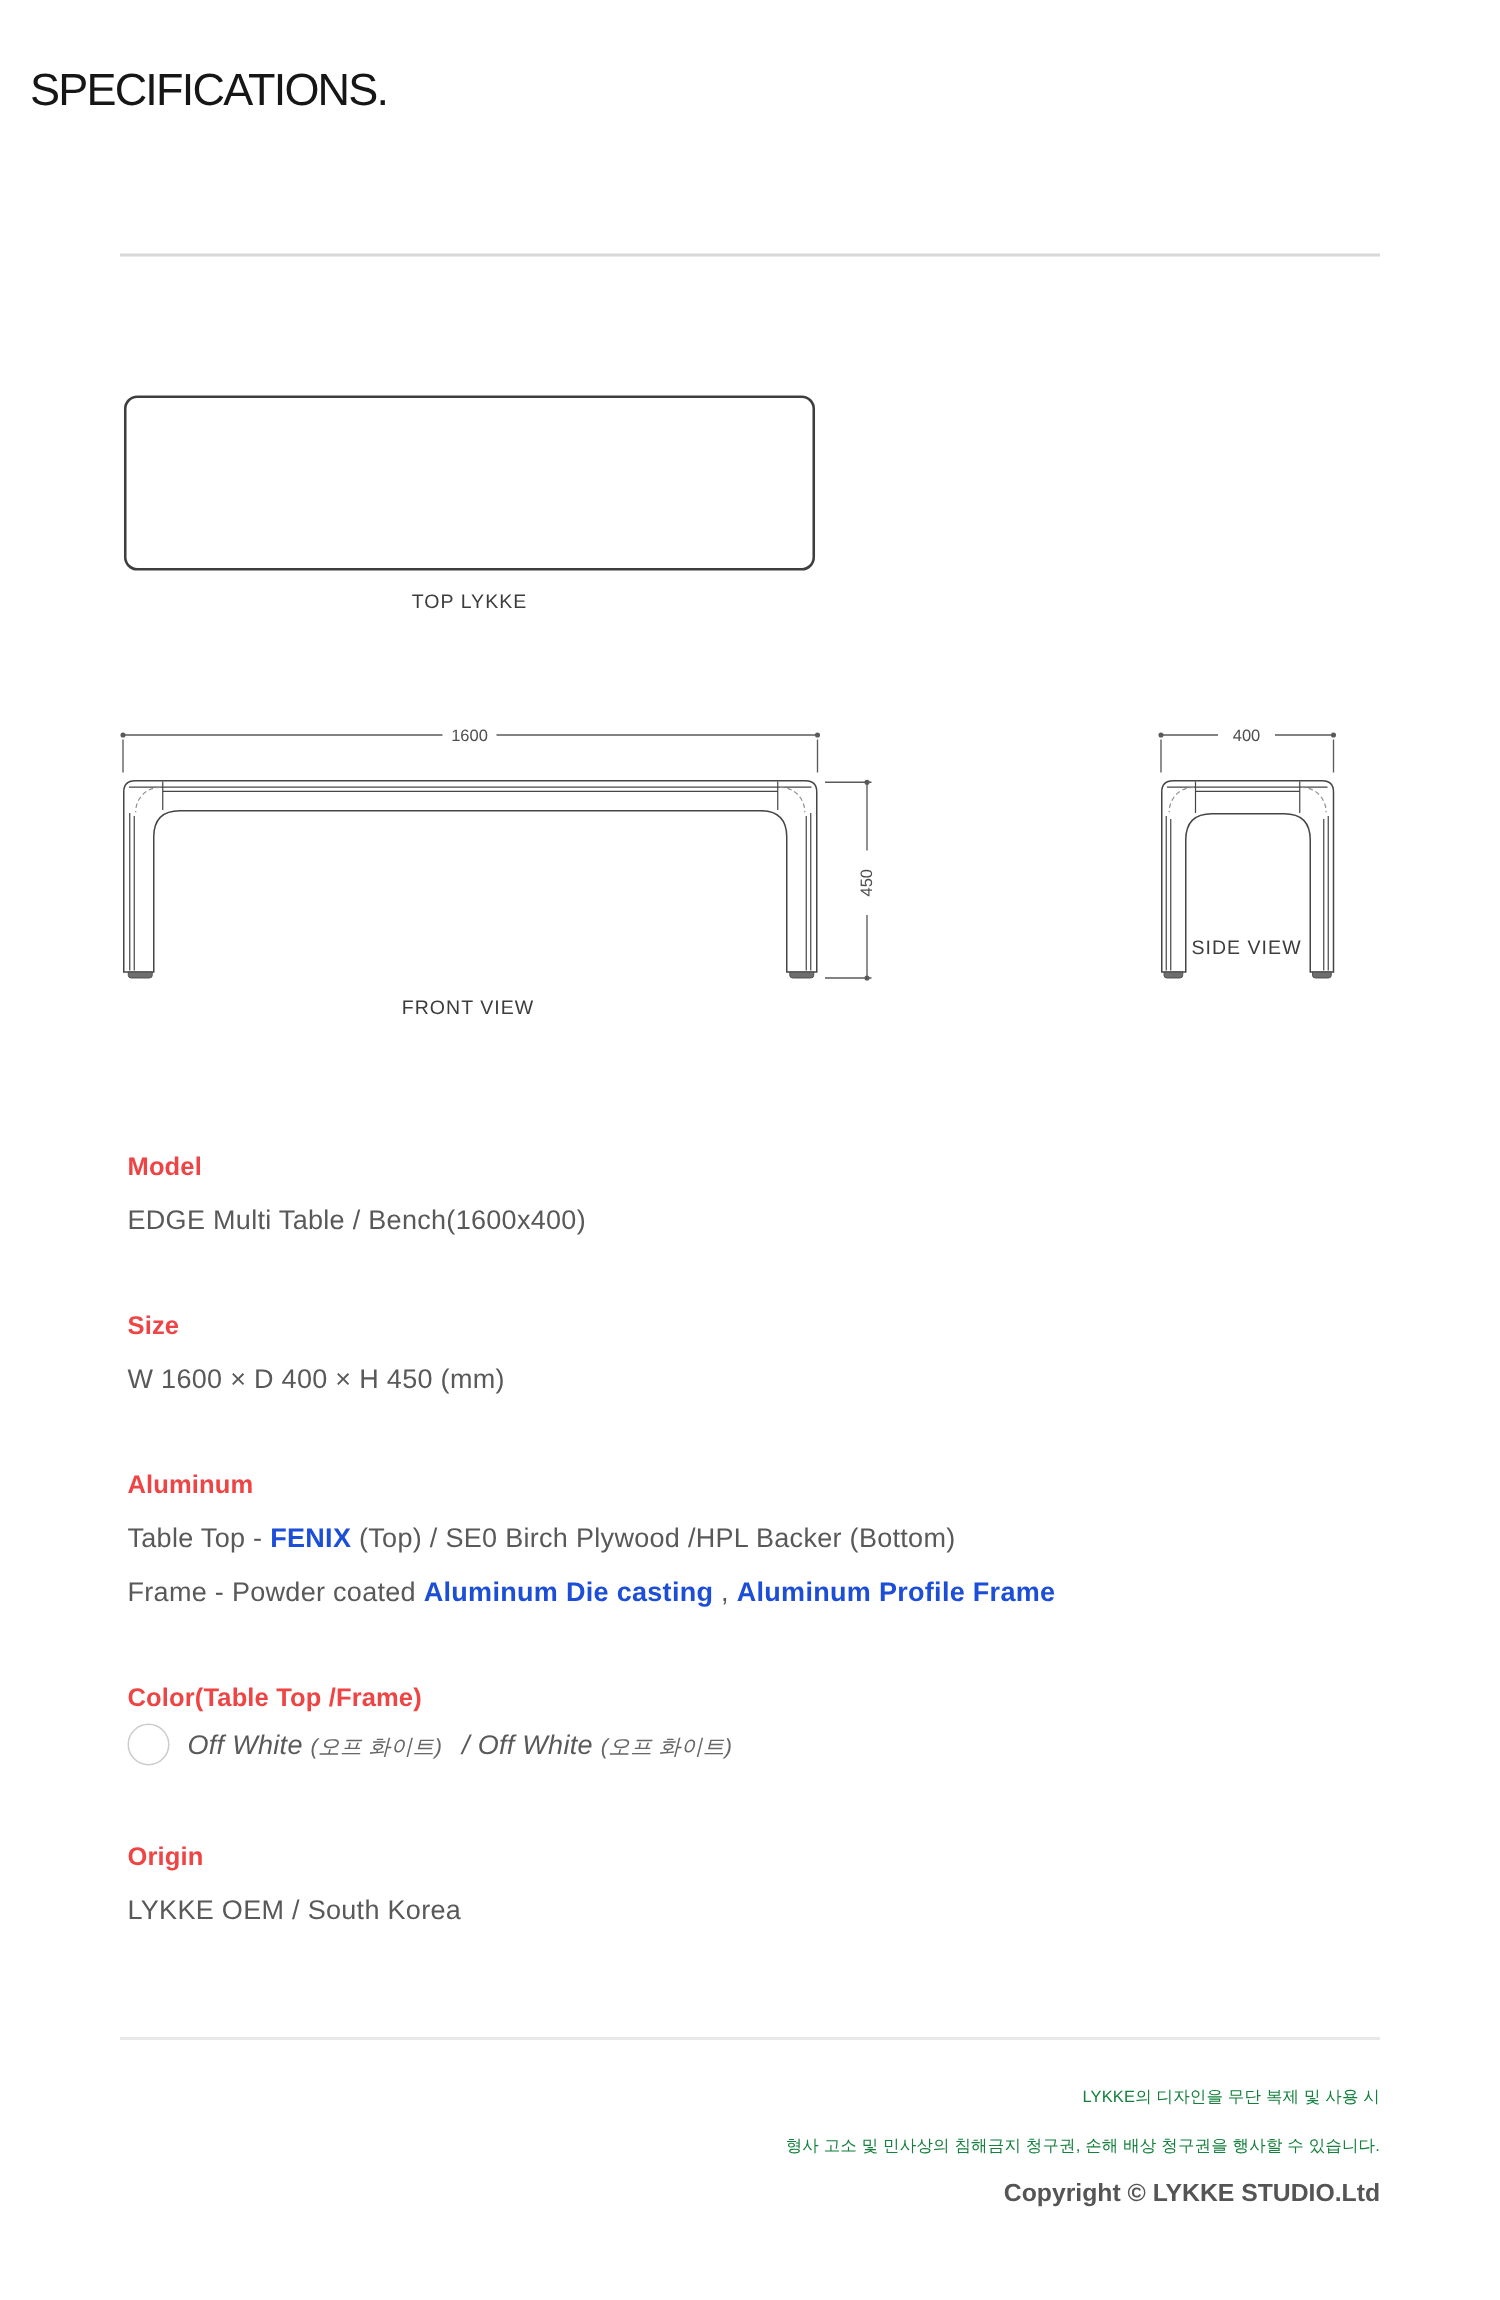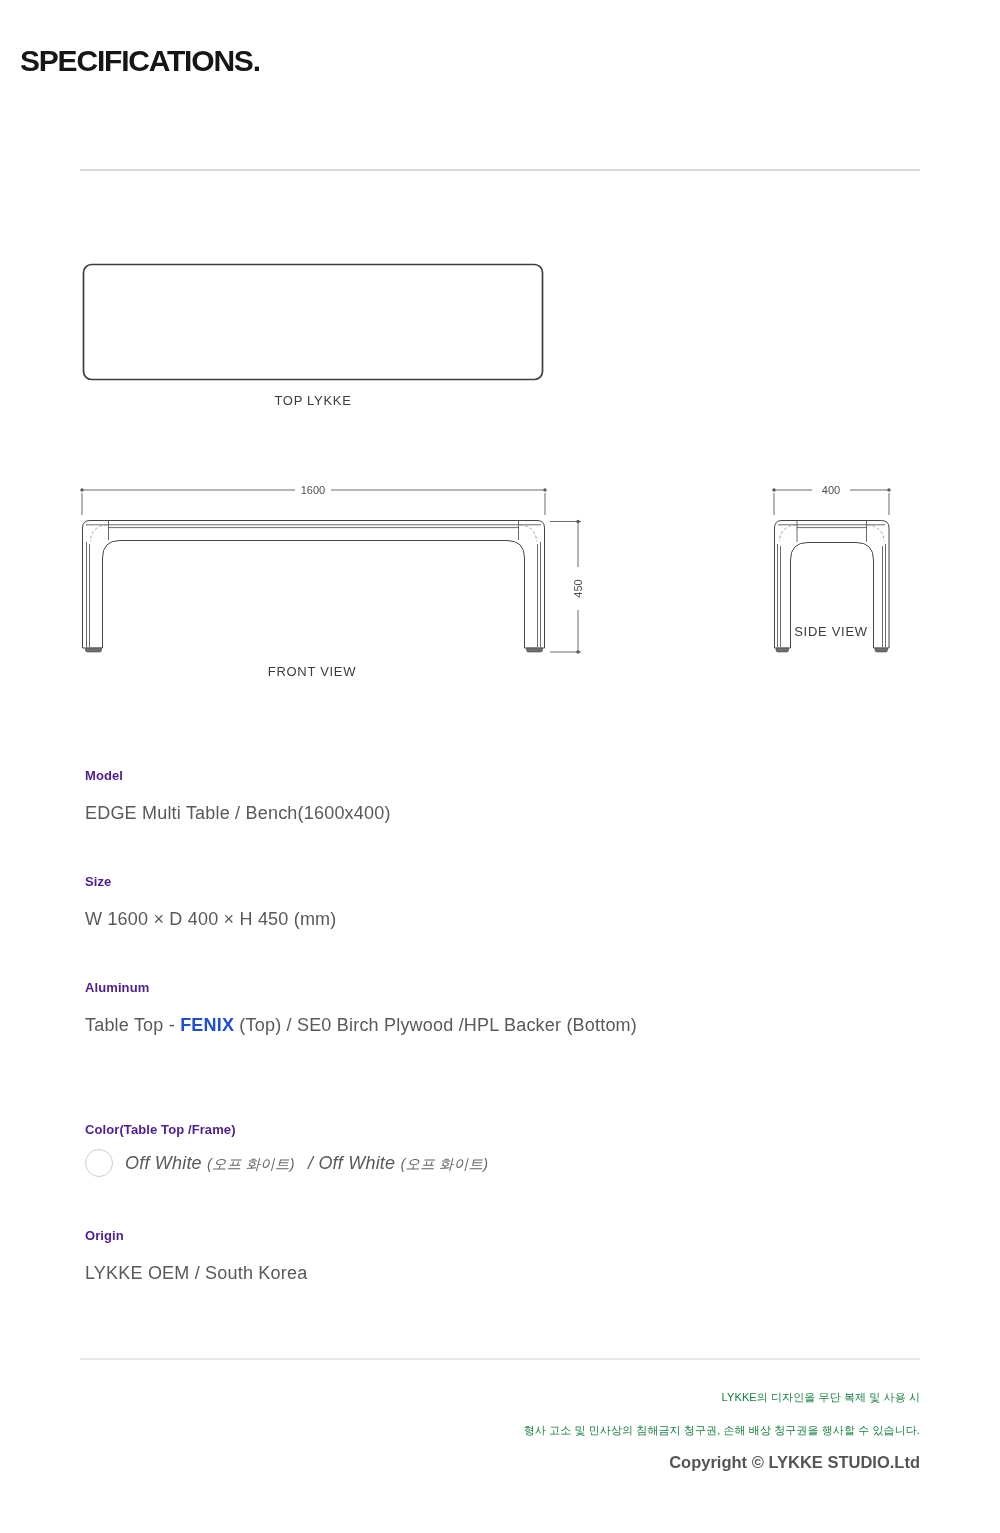--- a/index.html
+++ b/index.html
@@ -1,27 +1,27 @@
 <!DOCTYPE html>
 <html><head>
 <meta charset="utf-8">
 <style>
   html,body{margin:0;padding:0;background:#fff;}
   .page{position:relative;width:1000px;height:1533px;background:#ffffff;overflow:hidden;
         font-family:"Liberation Sans","DejaVu Sans",sans-serif;}
-  .page-title{position:absolute;left:20px;top:44px;margin:0;font-size:30px;font-weight:700;
+  .page-title{position:absolute;left:20px;top:44px;margin:0;font-size:30px;font-weight:400;
         color:#161616;letter-spacing:-1.2px;}
   .divider{position:absolute;left:80px;width:840px;height:2px;}
   .divider-top{top:169px;background:#d8d8d8;}
   .divider-bottom{top:1358px;background:#e8e8e8;}
   svg.drawing{position:absolute;overflow:visible;}
   svg .dim-text{font-family:"Liberation Sans","DejaVu Sans",sans-serif;font-size:11px;fill:#4f4f4f;}
   .view-label{position:absolute;width:160px;text-align:center;font-size:13px;color:#3c3c3c;
         letter-spacing:0.7px;}
-  .spec-heading{position:absolute;left:85px;font-size:13px;font-weight:600;color:#4c1d95;letter-spacing:0.1px;}
+  .spec-heading{position:absolute;left:85px;font-size:17px;font-weight:600;color:#ef4444;letter-spacing:0.1px;}
   .spec-value{position:absolute;left:85px;font-size:18px;font-weight:400;color:#595959;letter-spacing:0.2px;}
   .spec-link{font-weight:700;color:#1d4ed8;}
   .color-row{position:absolute;left:85px;top:1149px;display:flex;align-items:center;gap:12px;font-style:italic;}
   .swatch{width:26px;height:26px;border:1.5px solid #cccccc;border-radius:50%;background:#ffffff;flex:0 0 auto;}
   .color-text{font-size:18px;color:#595959;letter-spacing:0.2px;}
   .kr{font-size:14.5px;color:#666666;}
   .sep-space{display:inline-block;width:8px;}
   .footer-line{position:absolute;right:80px;text-align:right;font-size:11px;color:#15803d;letter-spacing:0.1px;}
   .footer-copyright{position:absolute;right:80px;text-align:right;font-size:16.5px;color:#555555;font-weight:600;}
 </style>
@@ -120,20 +120,23 @@
   <div class="spec-heading" style="top:768px;">Model</div>
   <div class="spec-value" style="top:803px;">EDGE Multi Table / Bench(1600x400)</div>
 
   <div class="spec-heading" style="top:874px;">Size</div>
   <div class="spec-value" style="top:909px;">W 1600 × D 400 × H 450 (mm)</div>
 
   <div class="spec-heading" style="top:980px;">Aluminum</div>
   <div class="spec-value" style="top:1015px;">
     <span>Table Top  - </span><span class="spec-link">FENIX</span><span> (Top) / SE0 Birch Plywood /HPL Backer (Bottom)</span>
   </div>
+  <div class="spec-value" style="top:1051px;">
+    <span>Frame -   Powder coated </span><span class="spec-link">Aluminum Die casting </span><span>, </span><span class="spec-link">Aluminum Profile Frame</span>
+  </div>
 
   <div class="spec-heading" style="top:1122px;text-align:center;">Color(Table Top /Frame)</div>
   <div class="color-row">
     <span class="swatch"></span>
     <span class="color-text"><span>Off White </span><span class="kr">(오프 화이트)</span><span class="sep-space"></span><span> / </span><span>Off White </span><span class="kr">(오프 화이트)</span></span>
   </div>
 
   <div class="spec-heading" style="top:1228px;">Origin</div>
   <div class="spec-value" style="top:1263px;">LYKKE OEM / South Korea</div>
 

